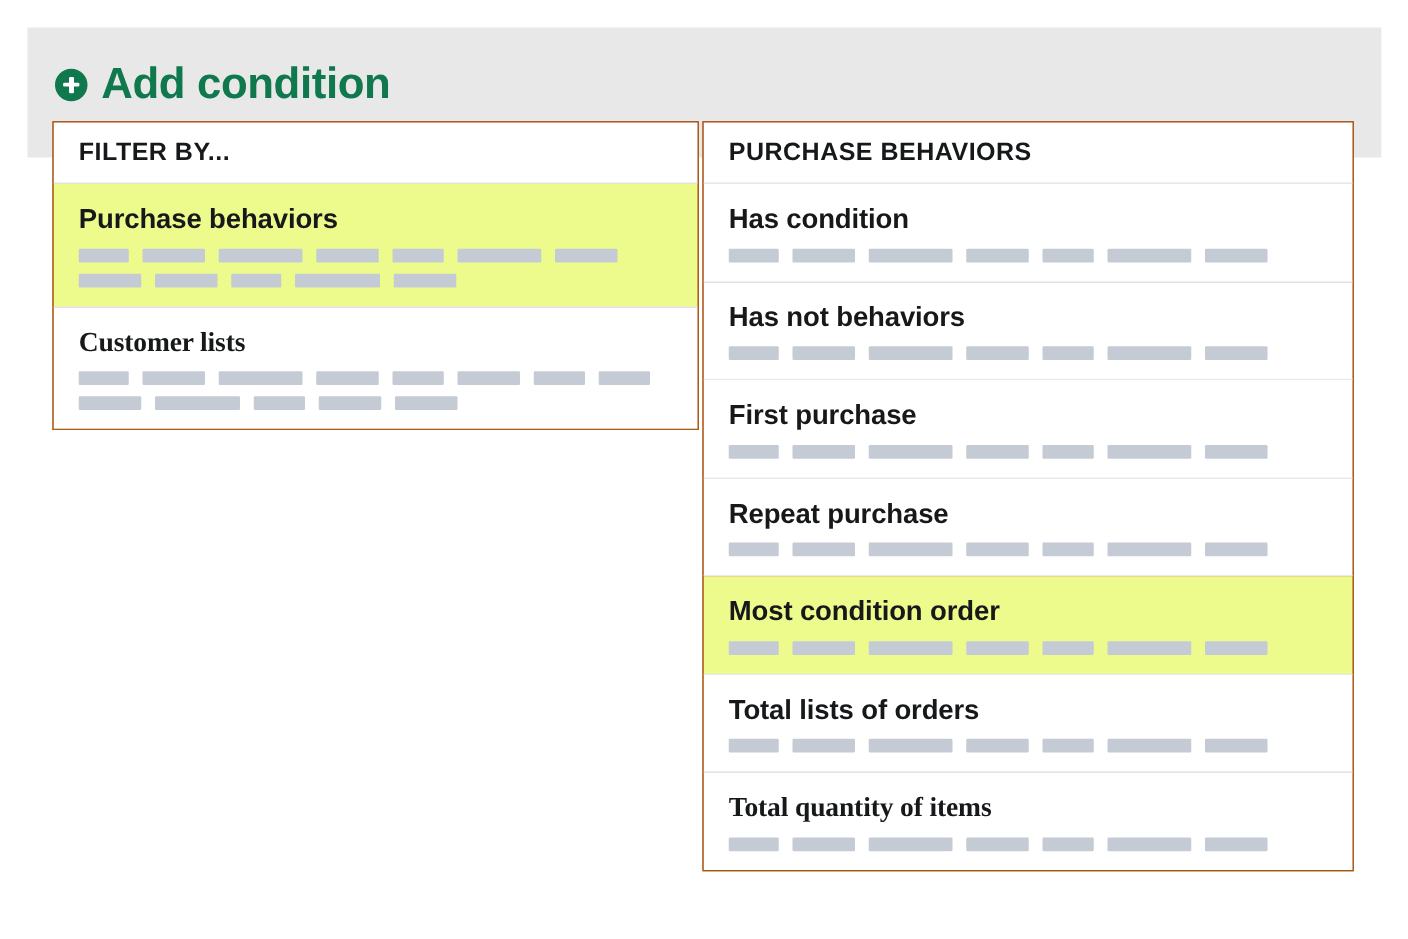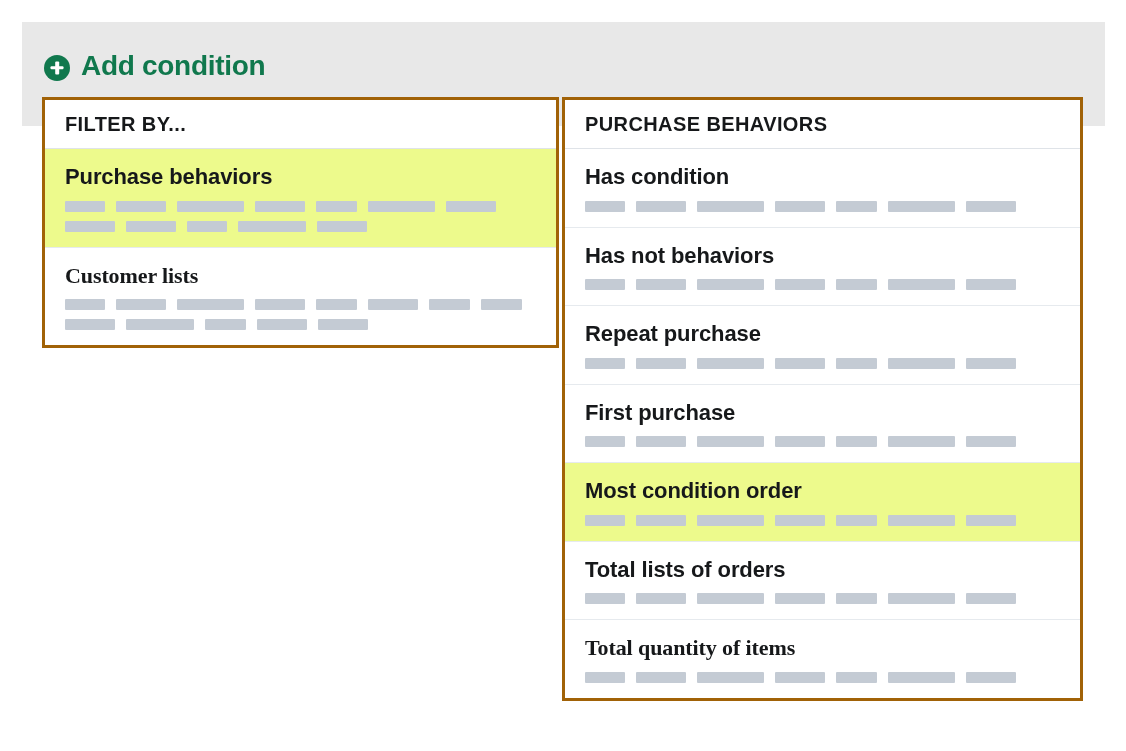--- a/index.html
+++ b/index.html
@@ -59,34 +59,34 @@
     left: 50%; top: 50%;
     width: 13px; height: 3.6px;
     transform: translate(-50%, -50%);
   }
   .plus-icon::after {
     left: 50%; top: 50%;
     width: 3.6px; height: 13px;
     transform: translate(-50%, -50%);
   }
   .header-title {
-    font-size: 28px;
+    font-size: 35px;
     font-weight: 600;
     color: #10784d;
     letter-spacing: -0.3px;
     line-height: 1;
     white-space: nowrap;
     text-align: right;
   }
 
   
   .panel {
     position: absolute;
     background: #b91c1c;
-    border: 3px solid #a16207;
+    border: 1px solid #a16207;
   }
   .panel-left  { left: 42px;  top: 97px;  width: 517px; }
   .panel-right { left: 562px; top: 97px;  width: 521px; }
 
   .panel-header {
     height: 49px;
     display: flex;
     align-items: center;
     padding: 0 0 0 20px;
     border-bottom: 1px solid #dfe3e8;
@@ -210,33 +210,33 @@
             <span class="bar" style="width: 40px;"></span>
             <span class="bar" style="width: 50px;"></span>
             <span class="bar" style="width: 67px;"></span>
             <span class="bar" style="width: 50px;"></span>
             <span class="bar" style="width: 41px;"></span>
             <span class="bar" style="width: 67px;"></span>
             <span class="bar" style="width: 50px;"></span>
           </div>
         </div>
         <div class="row row-right">
+          <div class="row-title">First purchase</div>
+          <div class="bars">
+            <span class="bar" style="width: 40px;"></span>
+            <span class="bar" style="width: 50px;"></span>
+            <span class="bar" style="width: 67px;"></span>
+            <span class="bar" style="width: 50px;"></span>
+            <span class="bar" style="width: 41px;"></span>
+            <span class="bar" style="width: 67px;"></span>
+            <span class="bar" style="width: 50px;"></span>
+          </div>
+        </div>
+        <div class="row row-right">
           <div class="row-title">Repeat purchase</div>
-          <div class="bars">
-            <span class="bar" style="width: 40px;"></span>
-            <span class="bar" style="width: 50px;"></span>
-            <span class="bar" style="width: 67px;"></span>
-            <span class="bar" style="width: 50px;"></span>
-            <span class="bar" style="width: 41px;"></span>
-            <span class="bar" style="width: 67px;"></span>
-            <span class="bar" style="width: 50px;"></span>
-          </div>
-        </div>
-        <div class="row row-right">
-          <div class="row-title">First purchase</div>
           <div class="bars">
             <span class="bar" style="width: 40px;"></span>
             <span class="bar" style="width: 50px;"></span>
             <span class="bar" style="width: 67px;"></span>
             <span class="bar" style="width: 50px;"></span>
             <span class="bar" style="width: 41px;"></span>
             <span class="bar" style="width: 67px;"></span>
             <span class="bar" style="width: 50px;"></span>
           </div>
         </div>

